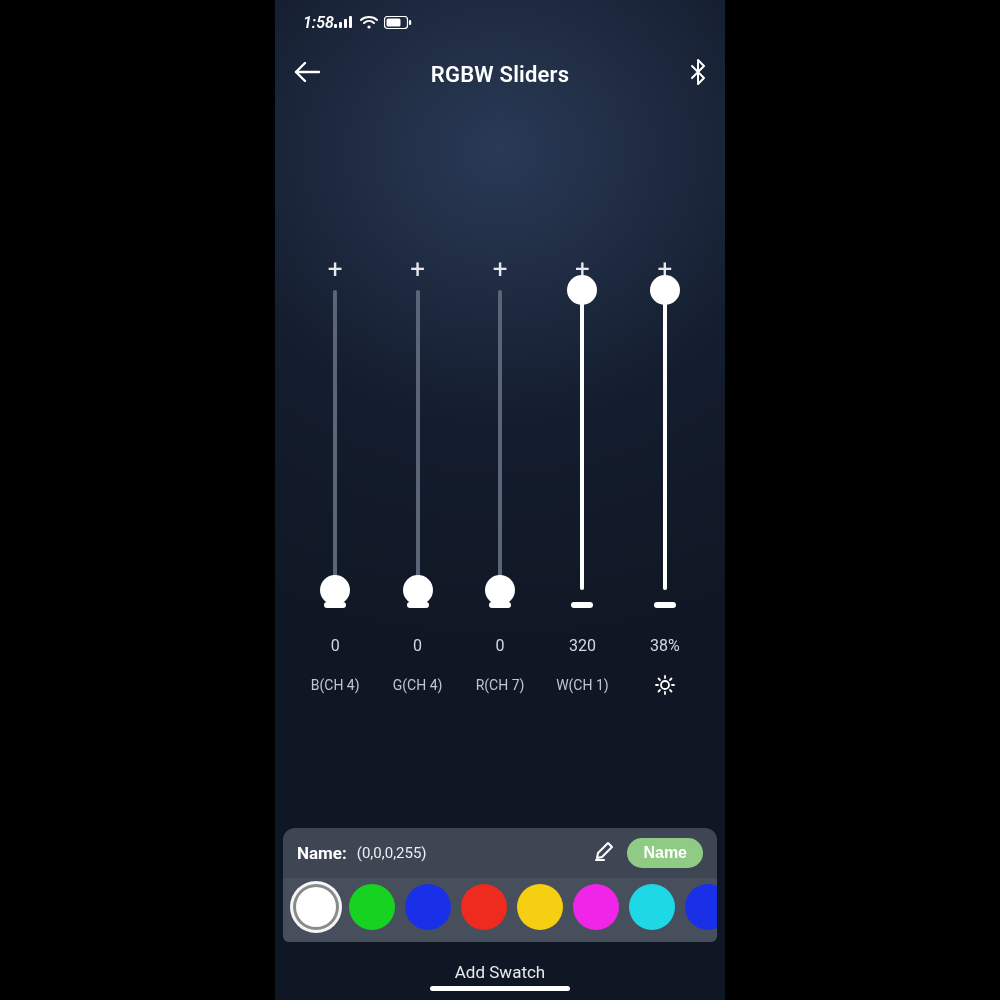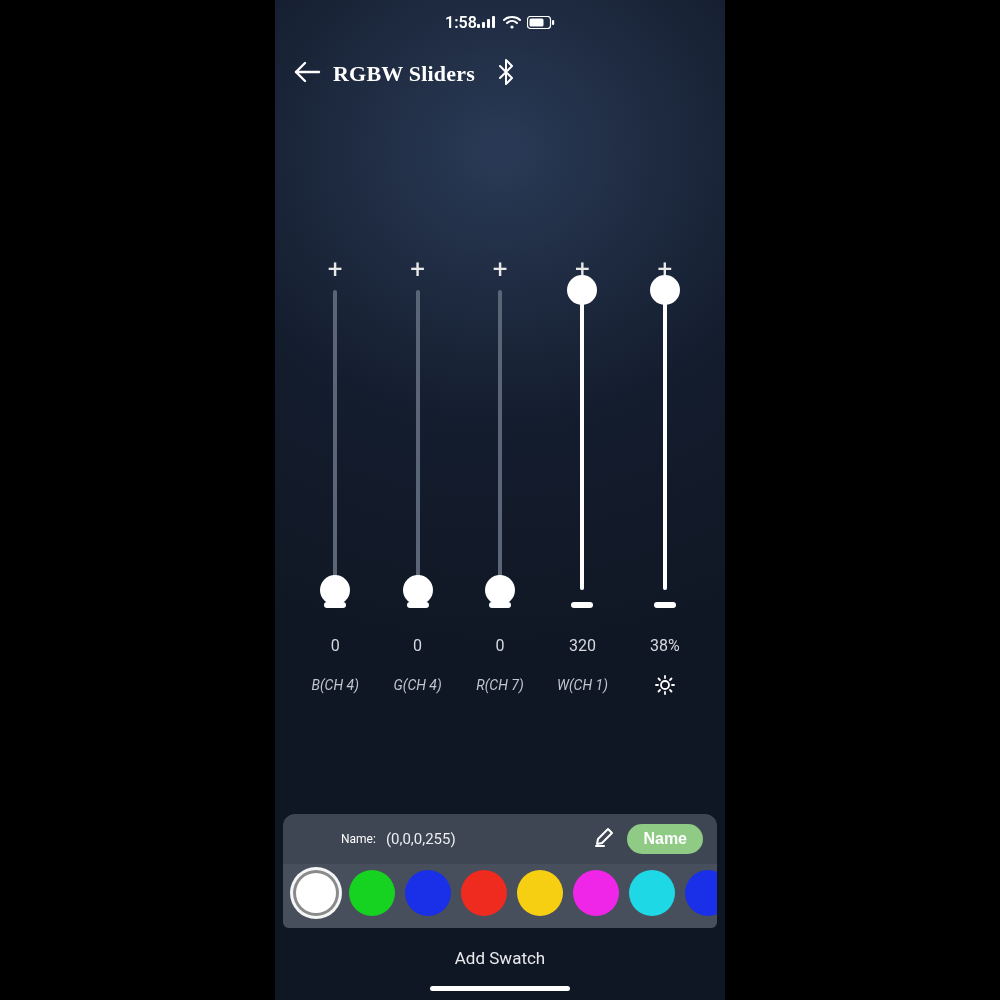--- a/index.html
+++ b/index.html
@@ -19,35 +19,35 @@
     background: radial-gradient(ellipse 120% 50% at 50% 15%, #2a3a56 0%, #141d2e 55%, #101724 100%);
     position: relative;
     display: flex;
     flex-direction: column;
   }
   
   .status-bar {
     height: 44px;
     display: flex;
     align-items: center;
-    justify-content: center;
+    justify-content: flex-start;
     padding: 10px 28px;
     font-size: 16px;
     font-weight: 600;
+    font-style: italic;
   }
   .status-right { display:flex; align-items:center; gap:6px; }
   .signal, .wifi, .battery { display:inline-flex; align-items:center; }
   
   .nav-bar {
     height: 60px;
     display: flex;
     align-items: center;
-    justify-content: flex-start;
+    justify-content: space-between;
     padding: 0 18px;
-    font-family: Liberation Serif, serif;
   }
   .nav-title {
     font-size: 22px;
     font-weight: 600;
     letter-spacing: 0.2px;
   }
   .nav-side { width: 40px; display:flex; align-items:center; }
   .nav-side.right { justify-content:flex-end; }
   .icon-btn { color:#fff; }
   
@@ -123,37 +123,36 @@
     height:22px;
   }
   .label {
     font-size: 14px;
     color:#c1c6d0;
     margin-top: 16px;
     height:22px;
     display:flex;
     align-items:center;
     justify-content:center;
-    font-style:italic;
   }
   .brightness-icon { margin-top:16px; height:22px; display:flex; align-items:center; justify-content:center; }
   
   .bottom-panel {
     margin: 30px 8px 0 8px;
     background: rgba(120,128,142,0.45);
     border-radius: 12px 12px 6px 6px;
     overflow: hidden;
   }
   .name-row {
     display:flex;
     align-items:center;
     padding: 10px 14px;
     gap: 10px;
   }
-  .name-label { font-weight:400; font-size:12px;margin-left:44px; }
+  .name-label { font-weight:700; font-size:17px; }
   .name-value { font-size:15px; color:#eceef2; flex:0 0 auto; }
   .spacer { flex:1; }
   .edit-icon { width:26px; height:26px; display:flex; align-items:center; justify-content:center; }
   .apply-btn {
     background:#8fcb85;
     color:#fff;
     font-weight:700;
     font-size:16px;
     border:none;
     border-radius:18px;
@@ -173,21 +172,21 @@
     border-radius:50%;
     flex:0 0 auto;
   }
   .swatch.selected {
     box-shadow: 0 0 0 3px rgba(255,255,255,0.95), inset 0 0 0 3px rgba(60,60,60,0.6);
   }
   .add-swatch {
     text-align:center;
     font-size:17px;
     color:#e8eaee;
-    padding: 20px 0 32px 0;
+    padding: 20px 0 18px 0;
   }
   .home-indicator {
     position:absolute;
     bottom:9px;
     left:50%;
     transform:translateX(-50%);
     width:140px;
     height:5px;
     background:#fff;
     border-radius:3px;

